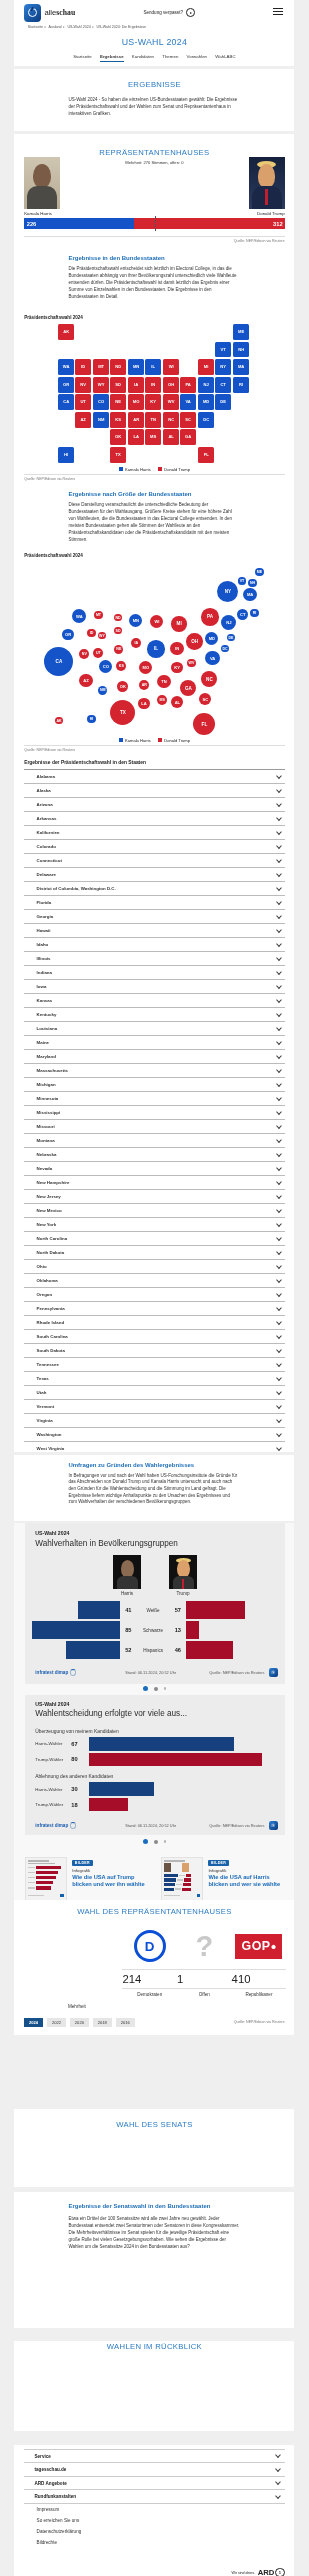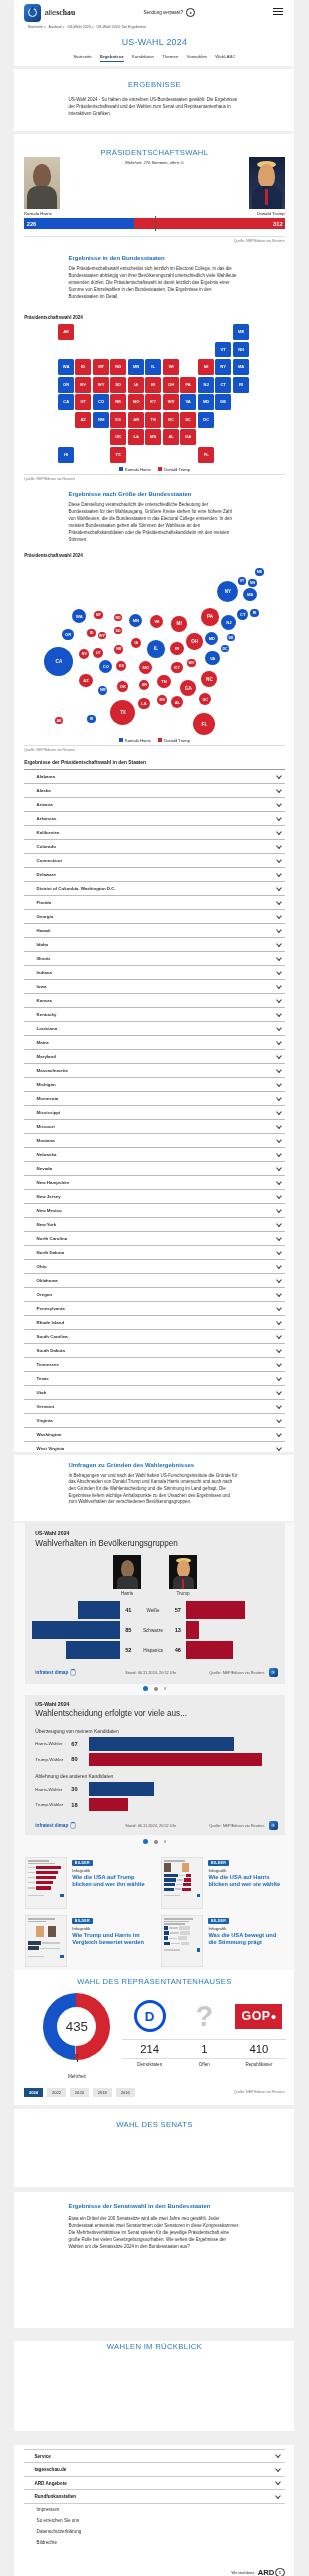--- a/index.html
+++ b/index.html
@@ -101,21 +101,21 @@
                display:flex;align-items:center;justify-content:center;font-size:13.4px;color:#333;}
   .donut .mark{position:absolute;left:50%;bottom:-2.1px;height:8.2px;border-left:1px dashed #333;}
   .house-col{flex:1;text-align:center;}
   .house-logos{display:flex;align-items:center;}
   .d-logo{width:26px;height:26px;border:3.6px solid #0b4fd6;border-radius:50%;margin:0 auto;display:flex;align-items:center;justify-content:center;
           font-size:13.4px;font-weight:800;color:#0b4fd6;}
   .q-mark{font-size:29px;font-weight:800;color:#c9c9c9;line-height:26px;}
   .gop{width:47px;height:25px;background:#d02030;color:#fff;font-size:12.4px;font-weight:800;display:flex;align-items:center;justify-content:center;margin:0 auto;letter-spacing:0.5px;}
   .gop small{font-size:4.1px;margin-left:0.5px;}
   .house-nums{display:flex;border-top:0.5px solid #ddd;border-bottom:0.5px solid #ddd;padding:3.1px 0;}
-  .house-nums div{flex:1;text-align:center;font-size:11.3px;color:#222;}
+  .house-nums div{flex:1;font-size:11.3px;color:#222;}
   .house-labels{display:flex;padding-top:3.1px;}
   .house-labels div{flex:1;text-align:center;font-size:4.6px;color:#333;}
   .chip{display:inline-block;min-width:13.4px;text-align:center;font-size:4.1px;padding:2.1px 2.6px;background:#e6e6e6;color:#333;margin-right:2.1px;}
   .chip.active{background:#155089;color:#fff;font-weight:700;}
   
   .f-row{height:12.4px;border-bottom:0.5px solid #ccc;display:flex;align-items:center;justify-content:space-between;padding:0 4.1px 0 10.3px;}
   .f-row span{font-size:4.6px;font-weight:700;color:#222;}
   .f-link{font-size:4.6px;color:#333;padding:3.1px 0 3.1px 12.4px;}
   .ard-claim{font-size:3.6px;color:#222;margin-right:2.6px;}
   .ard-word{font-size:7.7px;font-weight:800;color:#222;}
@@ -160,21 +160,21 @@
     <span class="tab">Wahl-ABC</span>
   </div>
 </div>
 
 <div class="card" style="top:69px;height:62px;">
   <div class="abs sect-title" style="top:11.3px;">ERGEBNISSE</div>
   <div class="abs para indent" style="top:27px;">US-Wahl 2024 - So haben die einzelnen US-Bundesstaaten gewählt: Die Ergebnisse der Präsidentschaftswahl und der Wahlen zum Senat und Repräsentantenhaus in interaktiven Grafiken.</div>
 </div>
 
 <div class="card" style="top:134px;height:1318px;">
-  <div class="abs sect-title" style="top:14.4px;">PRÄSIDENTSCHAFTSWAHL</div>
+  <div class="abs sect-title" style="top:14.4px;">REPRÄSENTANTENHAUSES</div>
   <div class="abs" style="top:26px;width:100%;text-align:center;font-size:4.1px;color:#333;">Mehrheit: 270 Stimmen, offen: 0</div>
 
   <div class="photo abs" style="left:9.8px;top:23px;">
       <div class="head"></div>
       <div class="body"></div>
     </div>
   <div class="photo trump abs" style="right:9.8px;top:23px;">
       <div class="hair"></div>
       <div class="head"></div>
       <div class="body"></div>
@@ -779,28 +779,22 @@
         </div>
     </div>
     <div>
       <span class="badge">BILDER</span>
       <div class="kick">Infografik</div>
       <div class="title">Was die USA bewegt und die Stimmung prägt</div>
     </div>
   </div>
 </div>
 
-<div class="card" style="top:1970px;height:135px;">
+<div class="card" style="top:1900px;height:135px;">
   <div class="abs sect-title" style="top:7.2px;">WAHL DES REPRÄSENTANTENHAUSES</div>
-  <div class="donut abs" id="house-donut" style="left: 29px; top: 23px; width: 67px; height: 67px; background: conic-gradient(rgb(211, 36, 48) 0deg, rgb(211, 36, 48) 50.5747%, rgb(185, 185, 185) 50.5747%, rgb(185, 185, 185) 50.8046%, rgb(21, 83, 200) 50.8046%, rgb(21, 83, 200) 100%);">
-    <div class="hole">
-        <span>435</span>
-      </div>
-    <div class="mark"></div>
-  </div>
   <div class="abs" style="left:29px;top:104px;width:67px;text-align:center;font-size:4.6px;color:#333;">Mehrheit</div>
 
   <div class="abs" style="left:108px;right:8.2px;top:30px;">
     <div class="house-logos">
       <div class="house-col">
           <div class="d-logo">
             <span>D</span>
           </div>
         </div>
       <div class="house-col">

